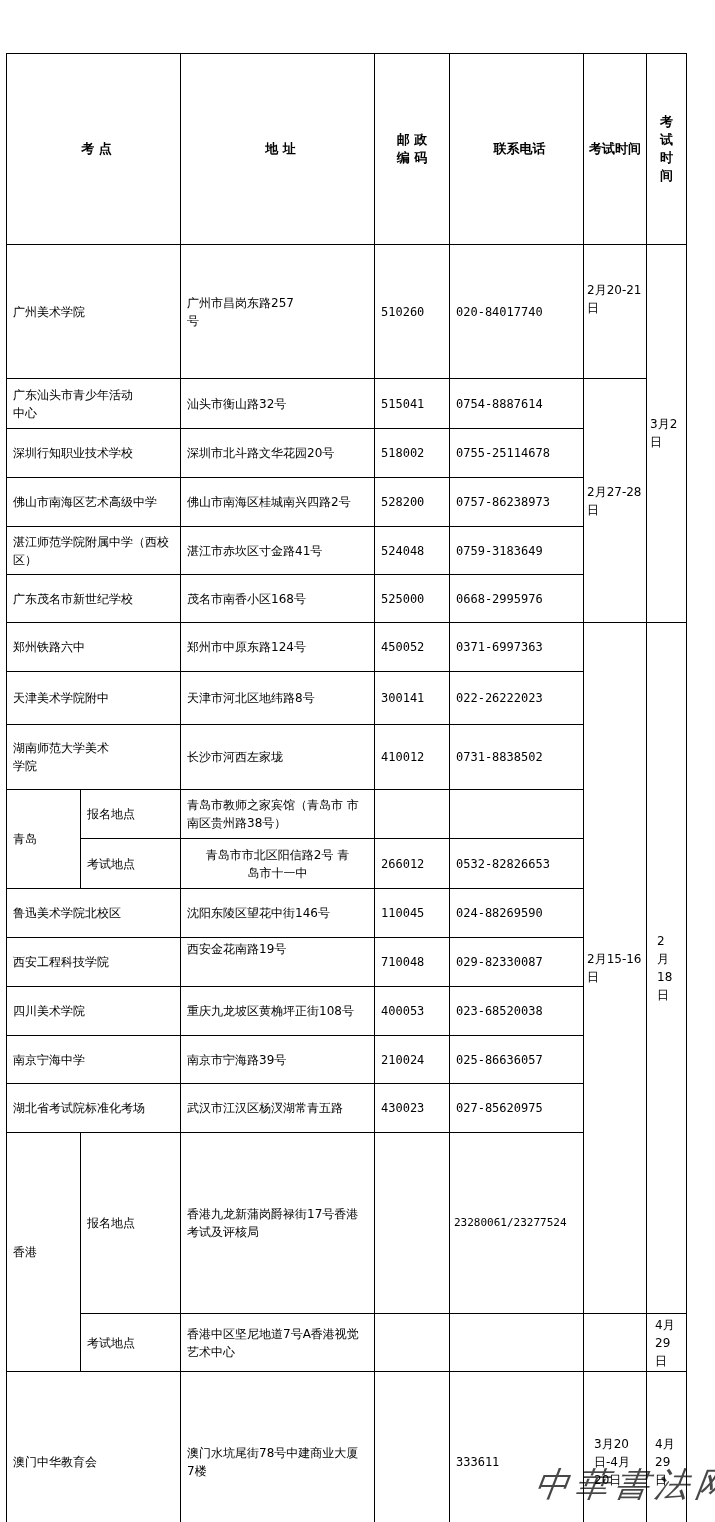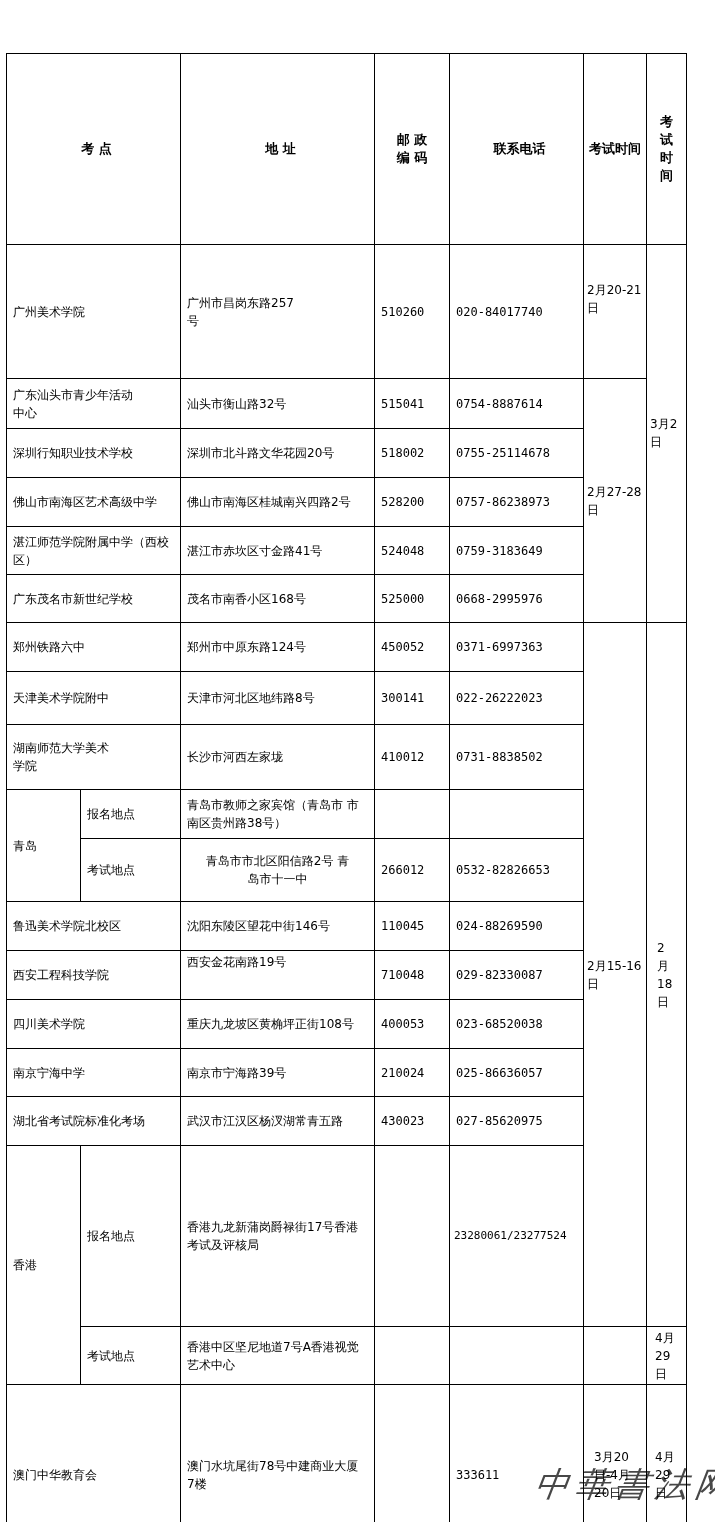--- a/index.html
+++ b/index.html
@@ -131,21 +131,21 @@
   <tr style="height:49px">
     <td rowspan="2">青岛</td>
     <td>报名地点</td>
     <td>青岛市教师之家宾馆（青岛市 市南区贵州路38号）</td>
     <td class="mono"></td>
     <td class="mono"></td>
   </tr>
 
   <tr style="height:50px">
     <td>考试地点</td>
-    <td class="center" style="padding:13px 20px">青岛市市北区阳信路2号 青岛市十一中</td>
+    <td class="center" style="padding:0 20px">青岛市市北区阳信路2号 青岛市十一中</td>
     <td class="mono">266012</td>
     <td class="mono">0532-82826653</td>
   </tr>
 
   <tr style="height:49px">
     <td colspan="2">鲁迅美术学院北校区</td>
     <td>沈阳东陵区望花中街146号</td>
     <td class="mono">110045</td>
     <td class="mono">024-88269590</td>
   </tr>

